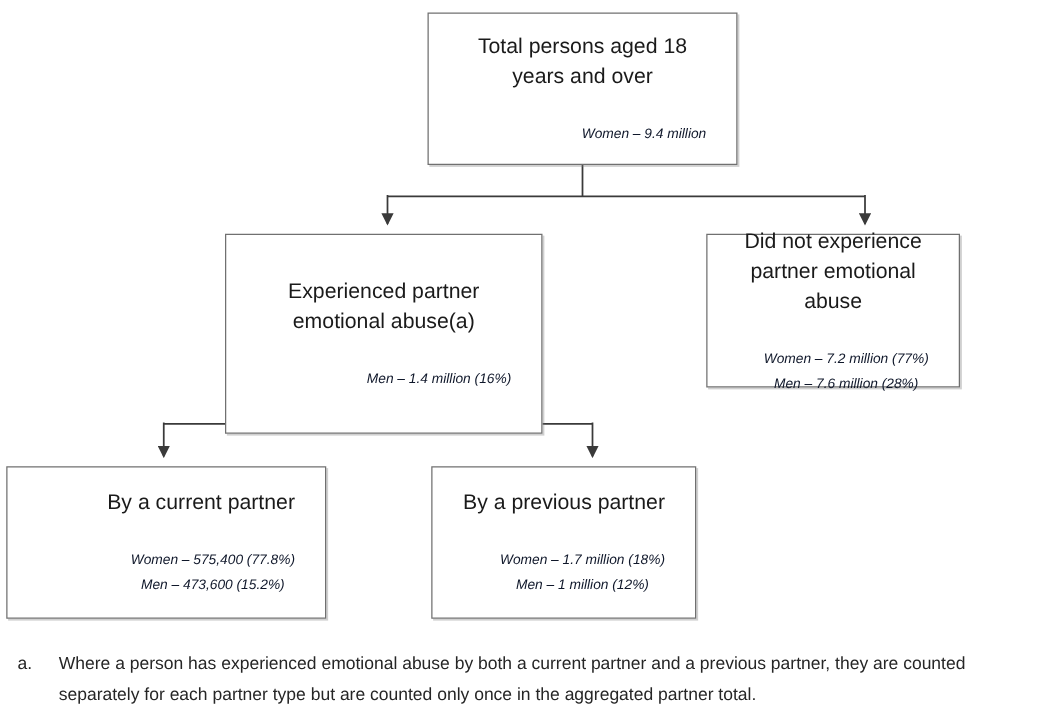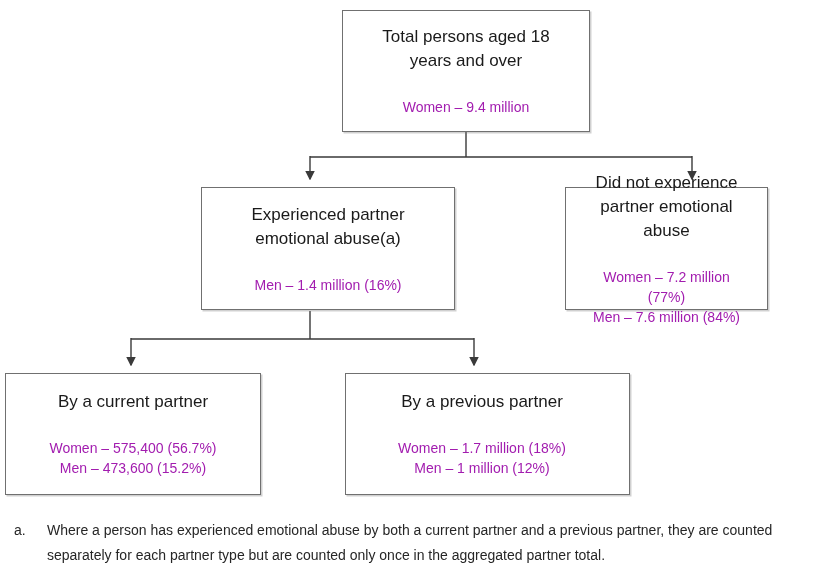--- a/index.html
+++ b/index.html
@@ -24,41 +24,42 @@
     pointer-events: none;
   }
   .node {
     position: absolute;
     background: #ffffff;
     border: 1.4px solid #707070;
     box-shadow: 1.5px 1.5px 0 rgba(120,120,120,0.35);
     display: flex;
     flex-direction: column;
     justify-content: center;
-    align-items: center;
+    align-items: flex-end;
     gap: 24px;
     text-align: center;
     padding: 8px 24px;
   }
   .node-title {
     font-size: 17px;
     line-height: 24px;
     color: #1a1a1a;
     font-weight: 400;
   }
   .node-stats {
-    font-size: 14px;
+    font-size: 11px;
     line-height: 20px;
-    color: #a21caf;
+    color: #0f172a;
+    font-style: italic;
   }
   #node-total        { left: 342px; top: 10px;  width: 248px; height: 122px; }
-  #node-experienced  { left: 201px; top: 187px; width: 254px; height: 123px; }
+  #node-experienced  { left: 180px; top: 187px; width: 254px; height: 160px; }
   #node-no-abuse     { left: 565px; top: 187px; width: 203px; height: 123px; }
   #node-current      { left: 5px;   top: 373px; width: 256px; height: 122px; }
-  #node-previous     { left: 345px; top: 373px; width: 285px; height: 122px; padding-left: 13px; }
+  #node-previous     { left: 345px; top: 373px; width: 212px; height: 122px; padding-left: 13px; }
   .footnote {
     position: absolute;
     left: 14px;
     top: 518px;
     width: 804px;
     display: flex;
     font-size: 14px;
     line-height: 25px;
     color: #262626;
   }
@@ -97,28 +98,28 @@
     <div class="node-title">Experienced partner emotional abuse(a)</div>
     <div class="node-stats">
       <div>Men – 1.4 million (16%)</div>
     </div>
   </div>
 
   <div id="node-no-abuse" class="node">
     <div class="node-title">Did not experience partner emotional abuse</div>
     <div class="node-stats">
       <div>Women – 7.2 million (77%)</div>
-      <div>Men – 7.6 million (84%)</div>
+      <div>Men – 7.6 million (28%)</div>
     </div>
   </div>
 
   <div id="node-current" class="node">
     <div class="node-title">By a current partner</div>
     <div class="node-stats">
-      <div>Women – 575,400 (56.7%)</div>
+      <div>Women – 575,400 (77.8%)</div>
       <div>Men – 473,600 (15.2%)</div>
     </div>
   </div>
 
   <div id="node-previous" class="node">
     <div class="node-title">By a previous partner</div>
     <div class="node-stats">
       <div>Women – 1.7 million (18%)</div>
       <div>Men – 1 million (12%)</div>
     </div>

